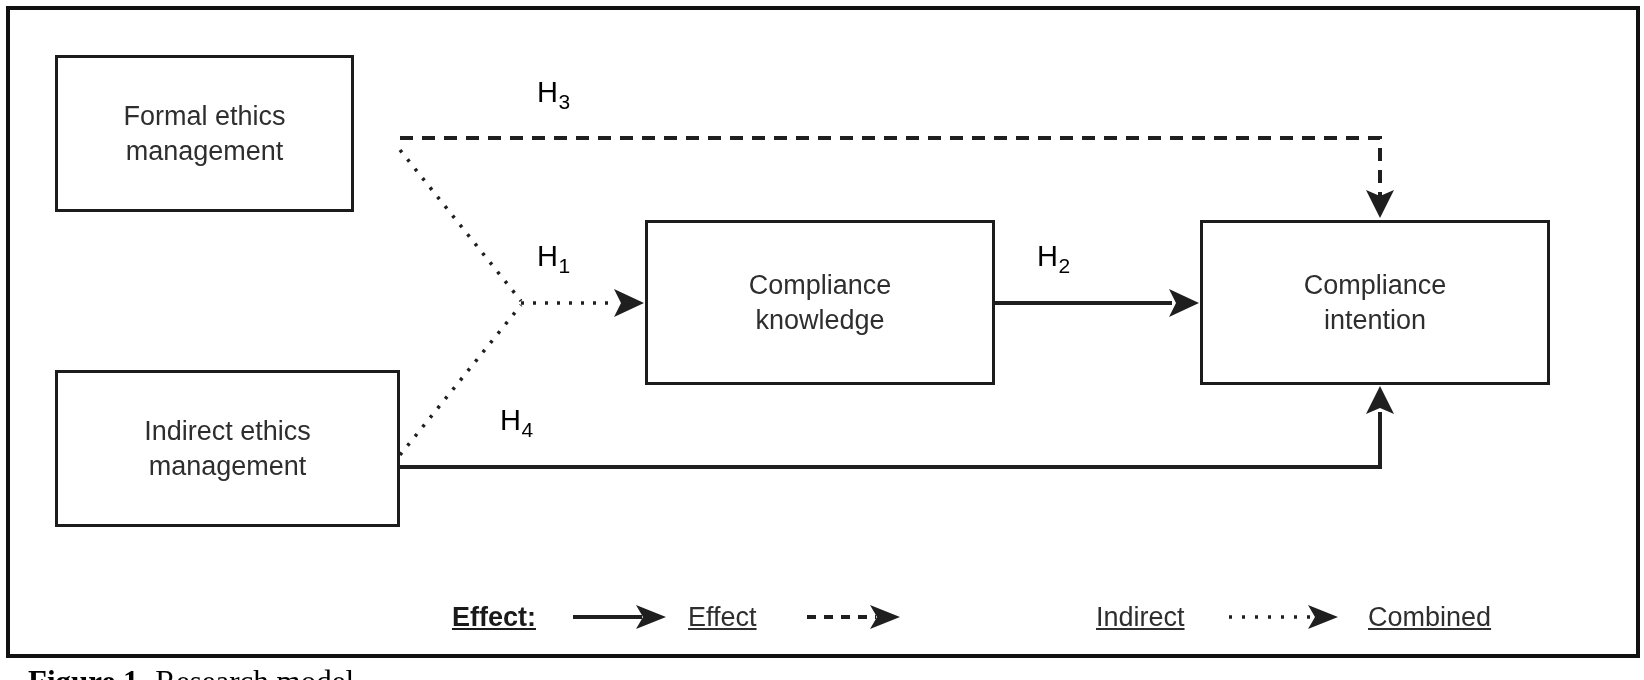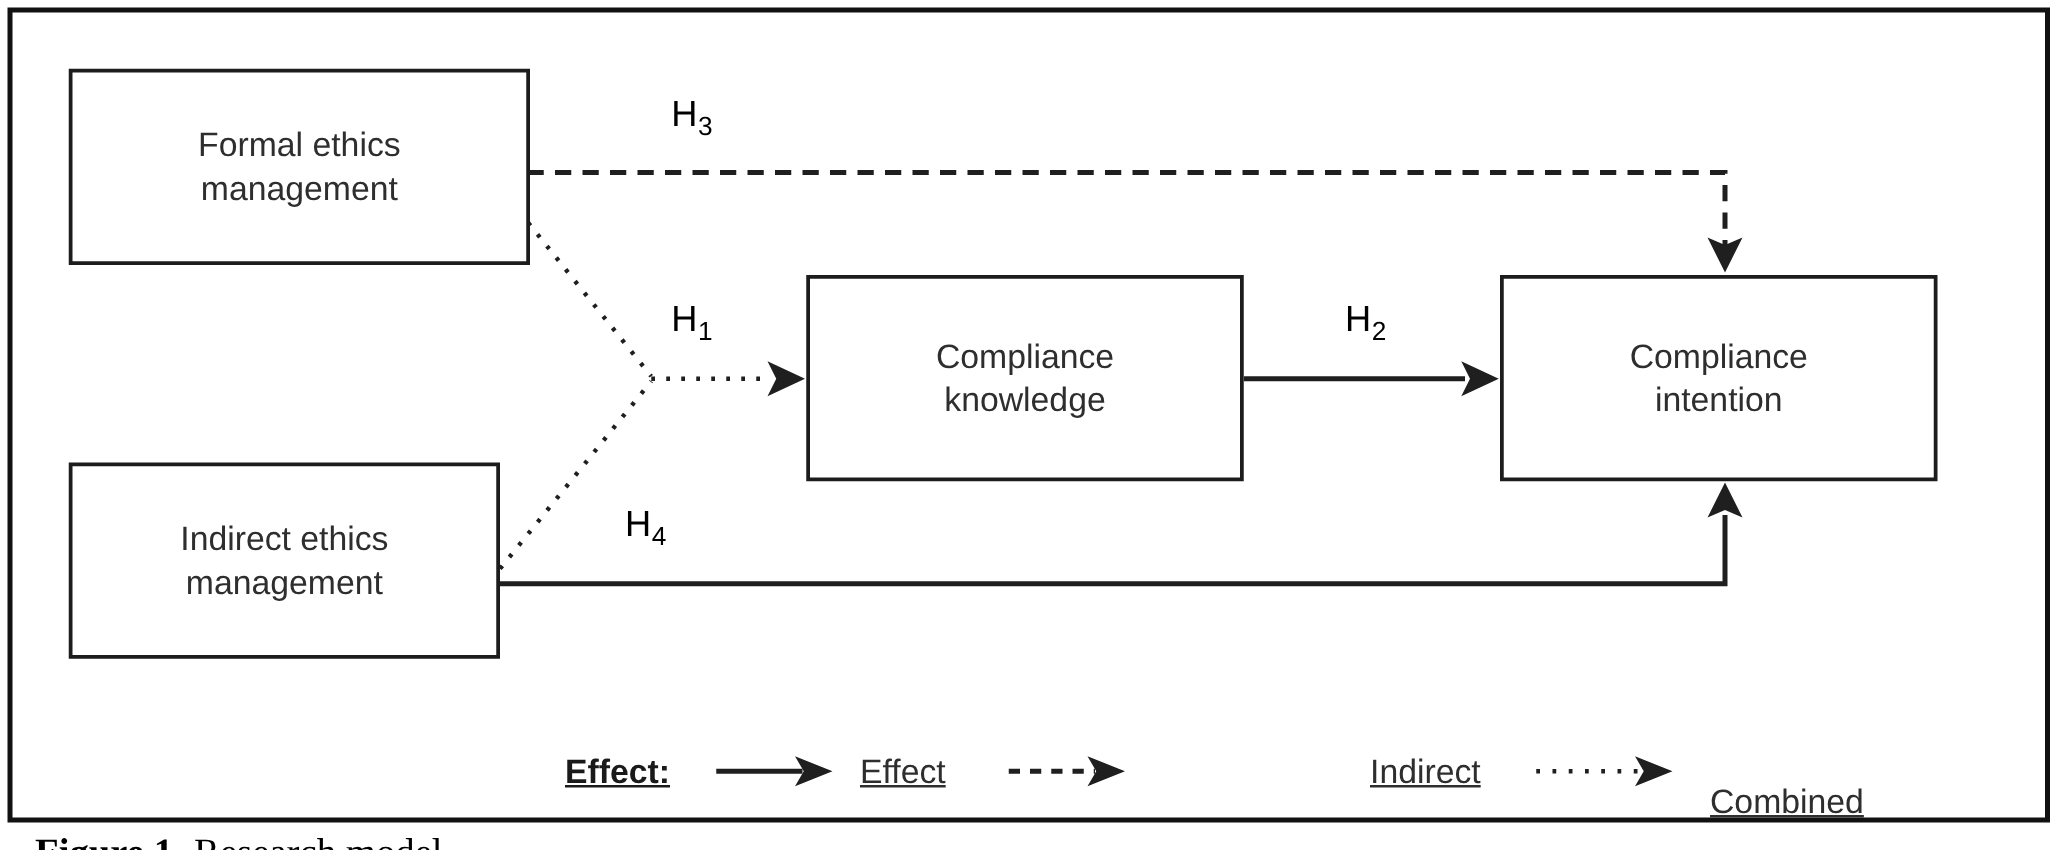--- a/index.html
+++ b/index.html
@@ -28,21 +28,21 @@
     display: flex;
     flex-direction: column;
     align-items: center;
     justify-content: center;
     text-align: center;
     font-size: 27px;
     line-height: 35px;
     color: #2e2e2e;
     z-index: 2;
   }
-  #box-formal    { left: 55px;  top: 55px;  width: 369px; height: 157px; }
+  #box-formal    { left: 55px;  top: 55px;  width: 299px; height: 157px; }
   #box-informal  { left: 55px;  top: 370px; width: 345px; height: 157px; }
   #box-knowledge { left: 645px; top: 220px; width: 350px; height: 165px; }
   #box-intention { left: 1200px; top: 220px; width: 350px; height: 165px; }
   #connectors {
     position: absolute;
     left: 0; top: 0;
     width: 1644px; height: 680px;
     z-index: 1;
   }
   .hlabel {
@@ -51,34 +51,34 @@
     color: #000000;
     z-index: 3;
     letter-spacing: 0.5px;
   }
   .hlabel sub {
     font-size: 21px;
     vertical-align: -7px;
   }
   #h3-label { left: 537px;  top: 76px;  }
   #h1-label { left: 537px;  top: 240px; text-align: right; }
-  #h2-label { left: 1076px; top: 240px; }
+  #h2-label { left: 1037px; top: 240px; }
   #h4-label { left: 500px;  top: 404px; }
   .legend-text {
     position: absolute;
     font-size: 27px;
     color: #2e2e2e;
     z-index: 3;
     top: 602px;
     text-decoration: underline;
   }
   #legend-title { left: 452px; font-weight: bold; color: #1a1a1a; }
   #legend-direct-label   { left: 688px; }
   #legend-indirect-label { left: 1096px; }
-  #legend-combined-label { left: 1368px; margin-top: 24px; }
+  #legend-combined-label { left: 1368px; }
   .legend-arrow {
     position: absolute;
     top: 604px;
     z-index: 3;
   }
   #legend-solid-arrow  { left: 572px; }
   #legend-dashed-arrow { left: 806px; }
   #legend-dotted-arrow { left: 1228px; }
   #figure-caption {
     position: absolute;

